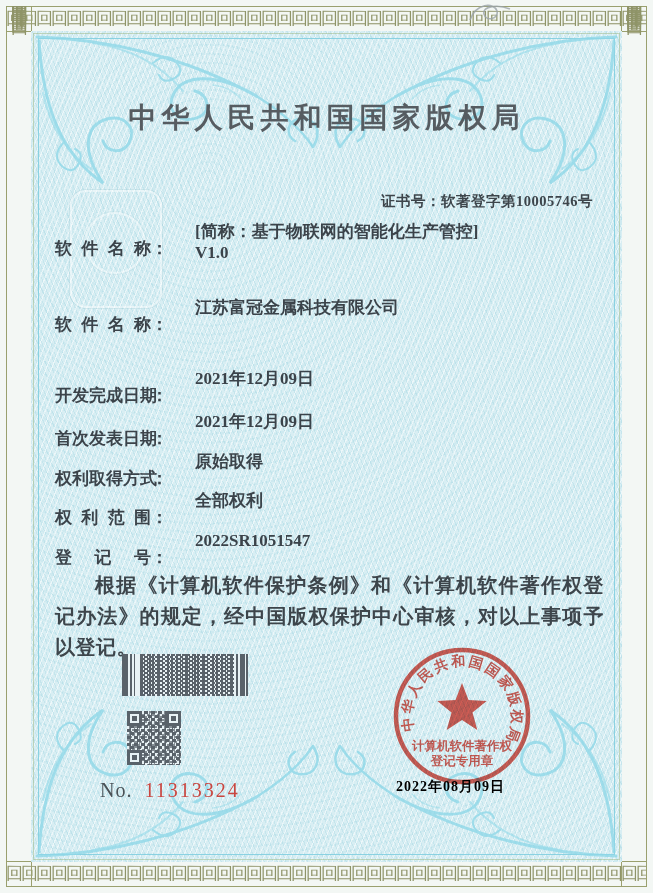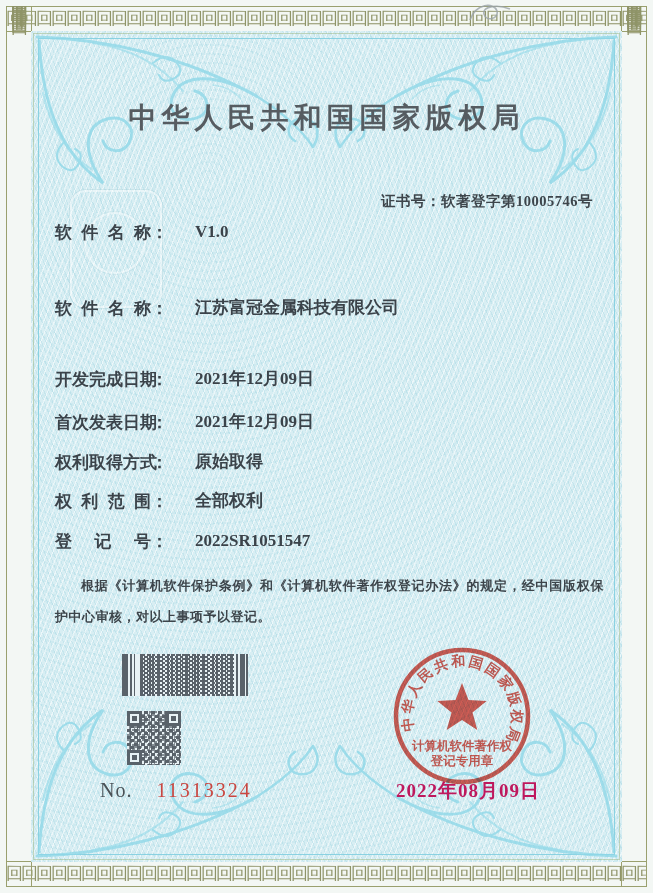--- a/index.html
+++ b/index.html
@@ -65,26 +65,26 @@
   .cert-title{
     position:absolute;top:142px;left:0;right:0;text-align:center;
     font-size:34px;font-weight:700;color:#51575c;letter-spacing:4px;
   }
   .certno-line{
     position:absolute;top:192px;right:60px;
     font-size:14.5px;font-weight:700;color:#3d454b;letter-spacing:.5px;
   }
   .certno-line .lbl{}
   .row{position:absolute;left:0;right:0;font-size:17px;color:#3b434a;font-weight:700;}
-  .flabel{position:absolute;left:55px;white-space:nowrap;}
+  .flabel{position:absolute;left:55px;white-space:nowrap;margin-top:16px;}
   .flabel-text{display:inline-block;width:96px;text-align:justify;text-align-last:justify;text-justify:inter-character;}
   .fvalue{position:absolute;left:195px;right:48px;line-height:21px;}
   .statement{
     position:absolute;left:55px;right:49px;top:570px;
-    font-size:13px;line-height:31px;color:#3d454b;font-weight:600;
+    font-size:20px;line-height:31px;color:#3d454b;font-weight:600;
     text-indent:2em;letter-spacing:.5px;text-align:justify;
   }
   
   .pdf417{position:absolute;left:122px;top:654px;width:126px;height:42px;display:flex;}
   .pdf-start{width:18px;height:100%;
     background:repeating-linear-gradient(90deg,#59626a 0 6px,#e8f2f5 6px 8px,#59626a 8px 10px,#e8f2f5 10px 12px,#59626a 12px 13px,#e8f2f5 13px 18px);}
   .pdf-mid{flex:1;height:100%;
     background-color:#e8f2f5;
     background-image:
       repeating-conic-gradient(#59626a 0% 25%, rgba(0,0,0,0) 0% 50%),
@@ -100,25 +100,25 @@
       repeating-conic-gradient(#59626a 0% 25%, rgba(0,0,0,0) 0% 50%),
       repeating-conic-gradient(rgba(89,98,106,.7) 0% 25%, rgba(0,0,0,0) 0% 50%);
     background-size:7px 7px,5px 5px;}
   .qr .finder{position:absolute;width:15px;height:15px;border:3px solid #59626a;background:#e8f2f5;box-sizing:border-box;}
   .qr .finder::after{content:'';position:absolute;inset:2px;background:#59626a;}
   .qr .f-tl{left:0;top:0;}
   .qr .f-tr{right:0;top:0;}
   .qr .f-bl{left:0;bottom:0;}
   
   .serial{position:absolute;left:100px;top:779px;font-size:20px;color:#4a5257;}
-  .serial .no-lbl{font-family:"Liberation Serif","DejaVu Serif",serif;letter-spacing:1px;margin-right:24px;}
+  .serial .no-lbl{font-family:"Liberation Serif","DejaVu Serif",serif;letter-spacing:1px;margin-right:12px;}
   .serial .no-num{font-family:Liberation Serif, serif;color:#c94640;letter-spacing:2px;font-size:20px;}
   
   .seal{position:absolute;left:391px;top:645px;width:142px;height:142px;opacity:.92;mix-blend-mode:multiply;}
-  .issue-date{position:absolute;left:396px;top:778px;font-size:19px;font-weight:700;color:#be185d;letter-spacing:1px;}
+  .issue-date{position:absolute;left:396px;top:778px;font-size:14px;font-weight:700;color:#000000;letter-spacing:1px;}
   .staple{position:absolute;left:462px;top:0;width:70px;height:22px;}
 </style>
 </head>
 <body>
 
 <div class="page">
 
   <div class="band band-h band-top">回回回回回回回回回回回回回回回回回回回回回回回回回回回回回回回回回回回回回回回回回回回回回回</div>
   <div class="band band-h band-bottom">回回回回回回回回回回回回回回回回回回回回回回回回回回回回回回回回回回回回回回回回回回回回回回</div>
   <div class="band band-v band-left">回回回回回回回回回回回回回回回回回回回回回回回回回回回回回回回回回回回回回回回回回回回回回回回回回回回回回回回回回回回回回回</div>
@@ -165,20 +165,21 @@
   </svg>
 
   <div class="authority">中华人民共和国国家版权局</div>
   <div class="certno-line">
     <span class="lbl">证书号：</span><span>软著登字第10005746号</span>
   </div>
 
   <div class="row" style="top:221px">
     <span class="flabel"><span class="flabel-text">软件名称</span><span>：</span></span>
     <span class="fvalue">
+      <div>[简称：基于物联网的智能化生产管控]</div>
       <div>V1.0</div>
     </span>
   </div>
 
   <div class="row" style="top:297px">
     <span class="flabel"><span class="flabel-text">软件名称</span><span>：</span></span>
     <span class="fvalue">江苏富冠金属科技有限公司</span>
   </div>
 
   <div class="row" style="top:368px">

